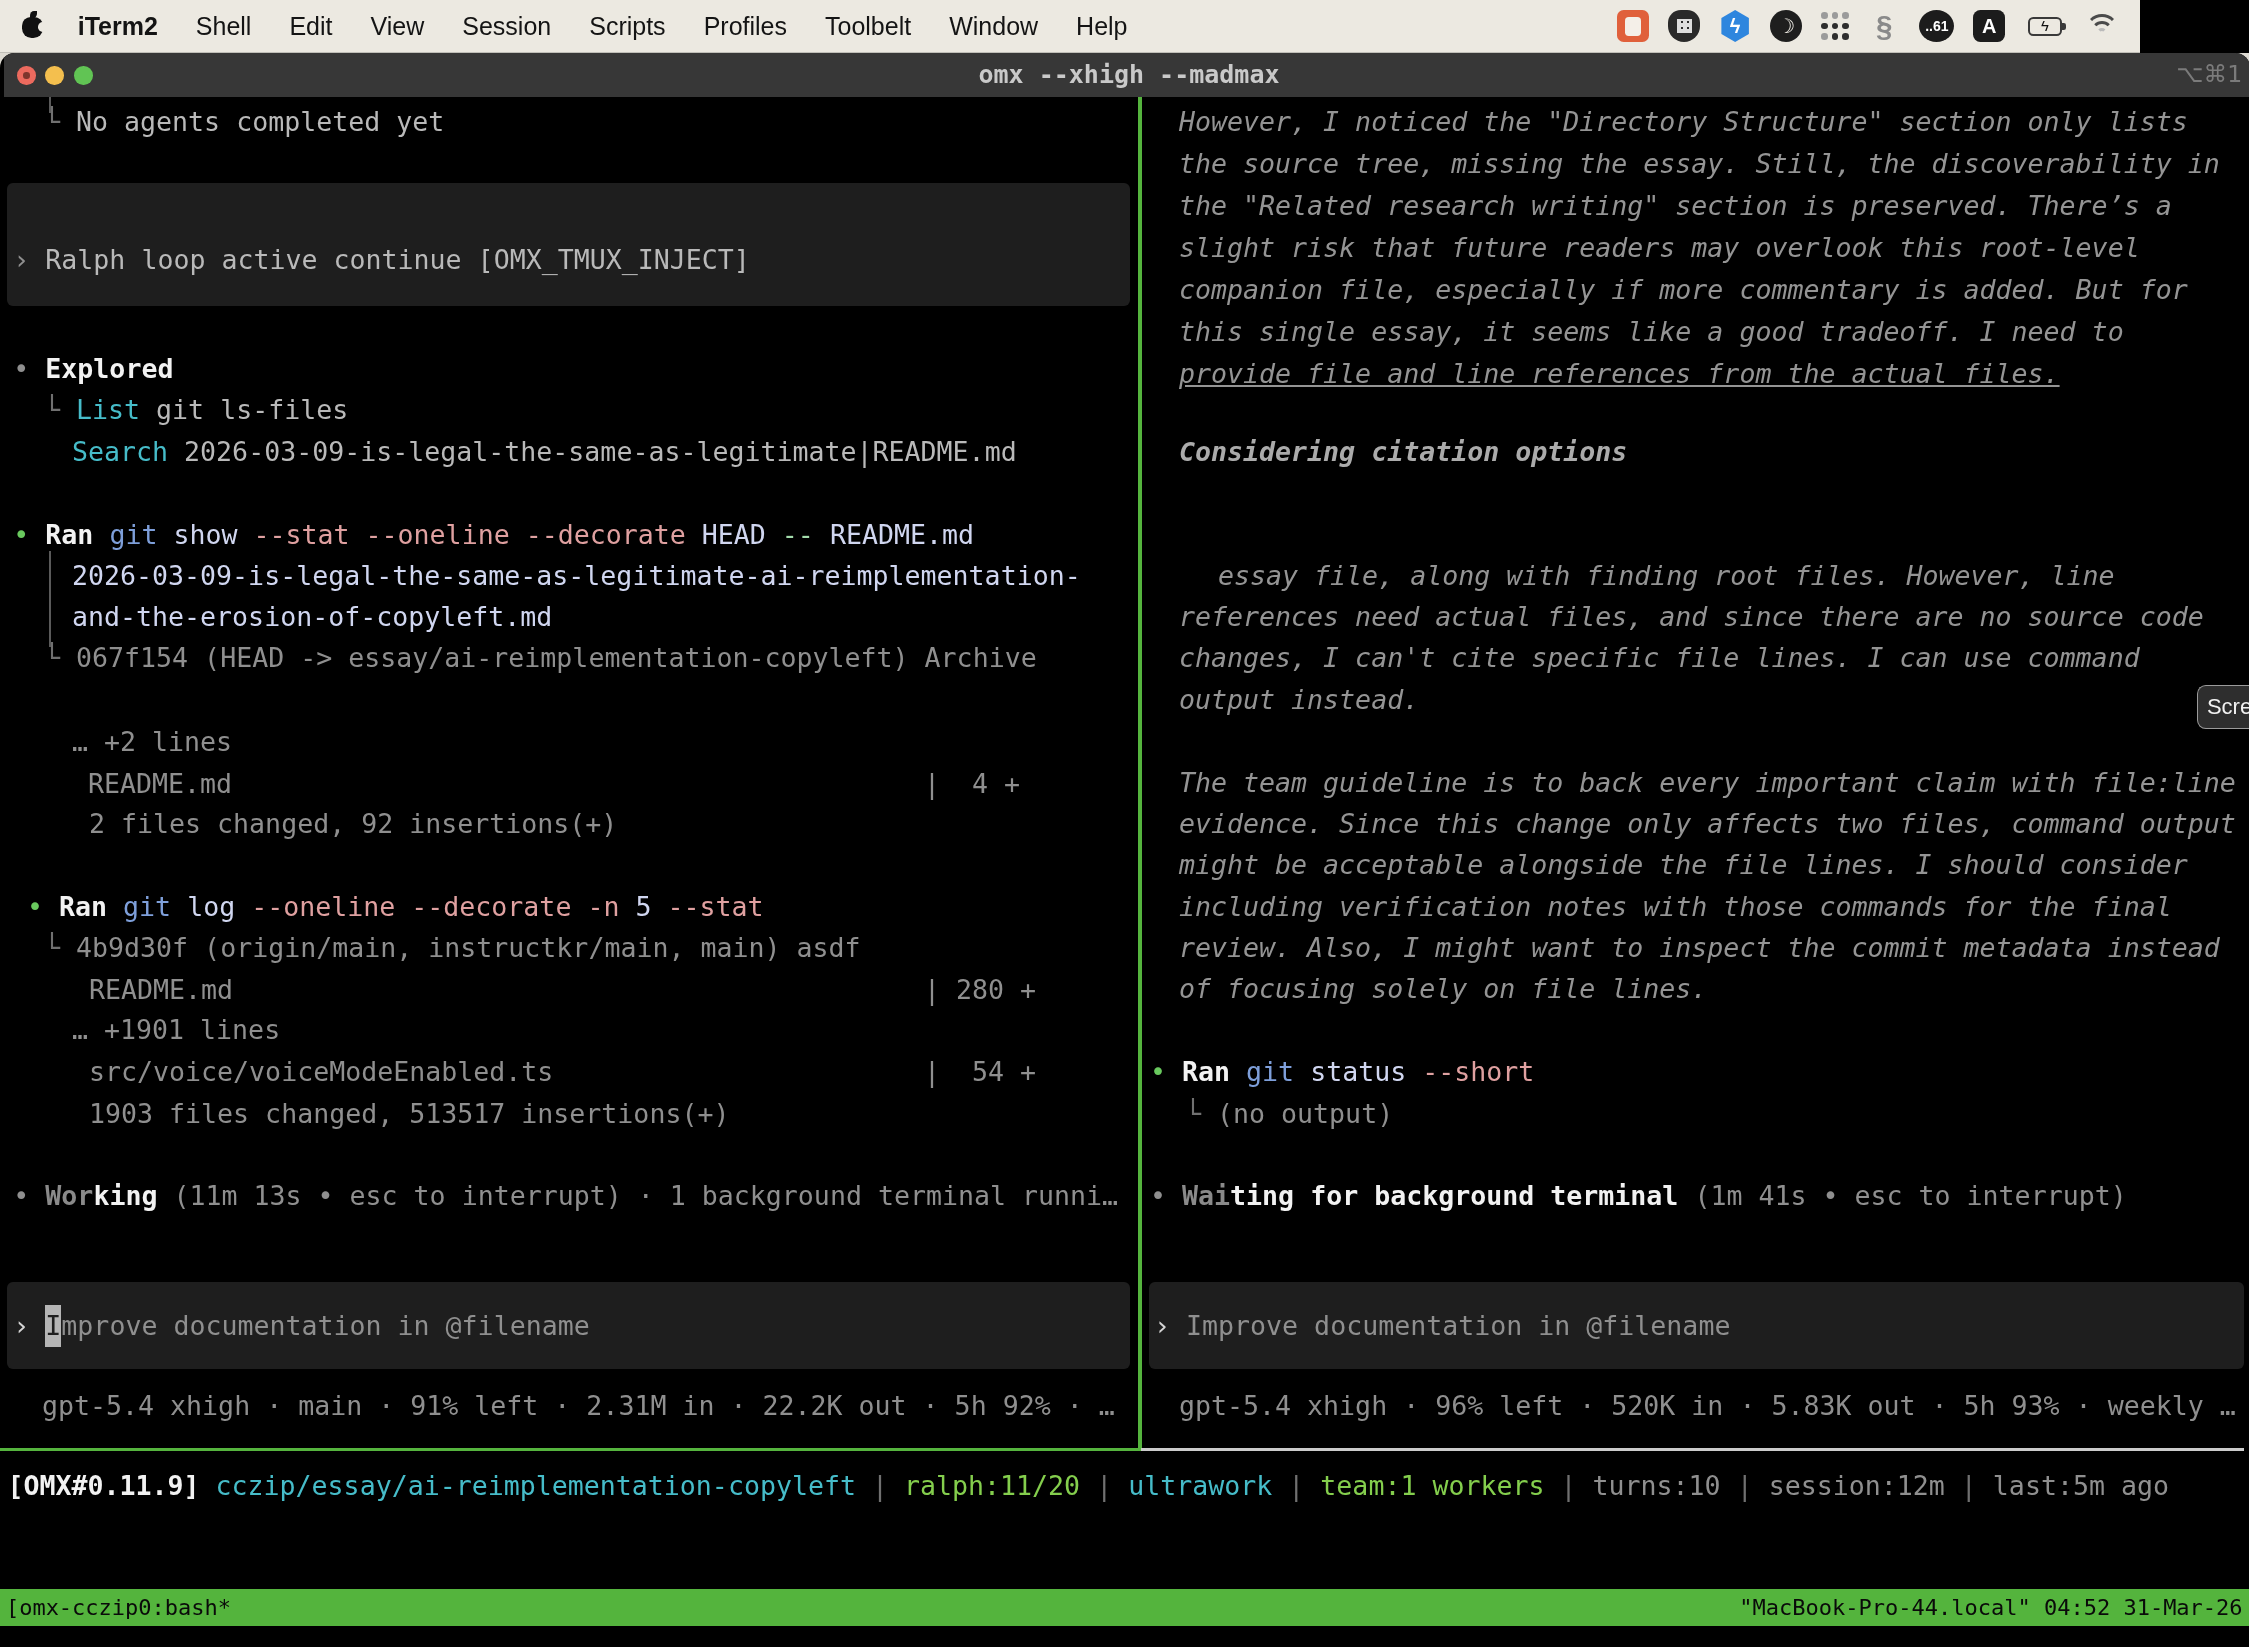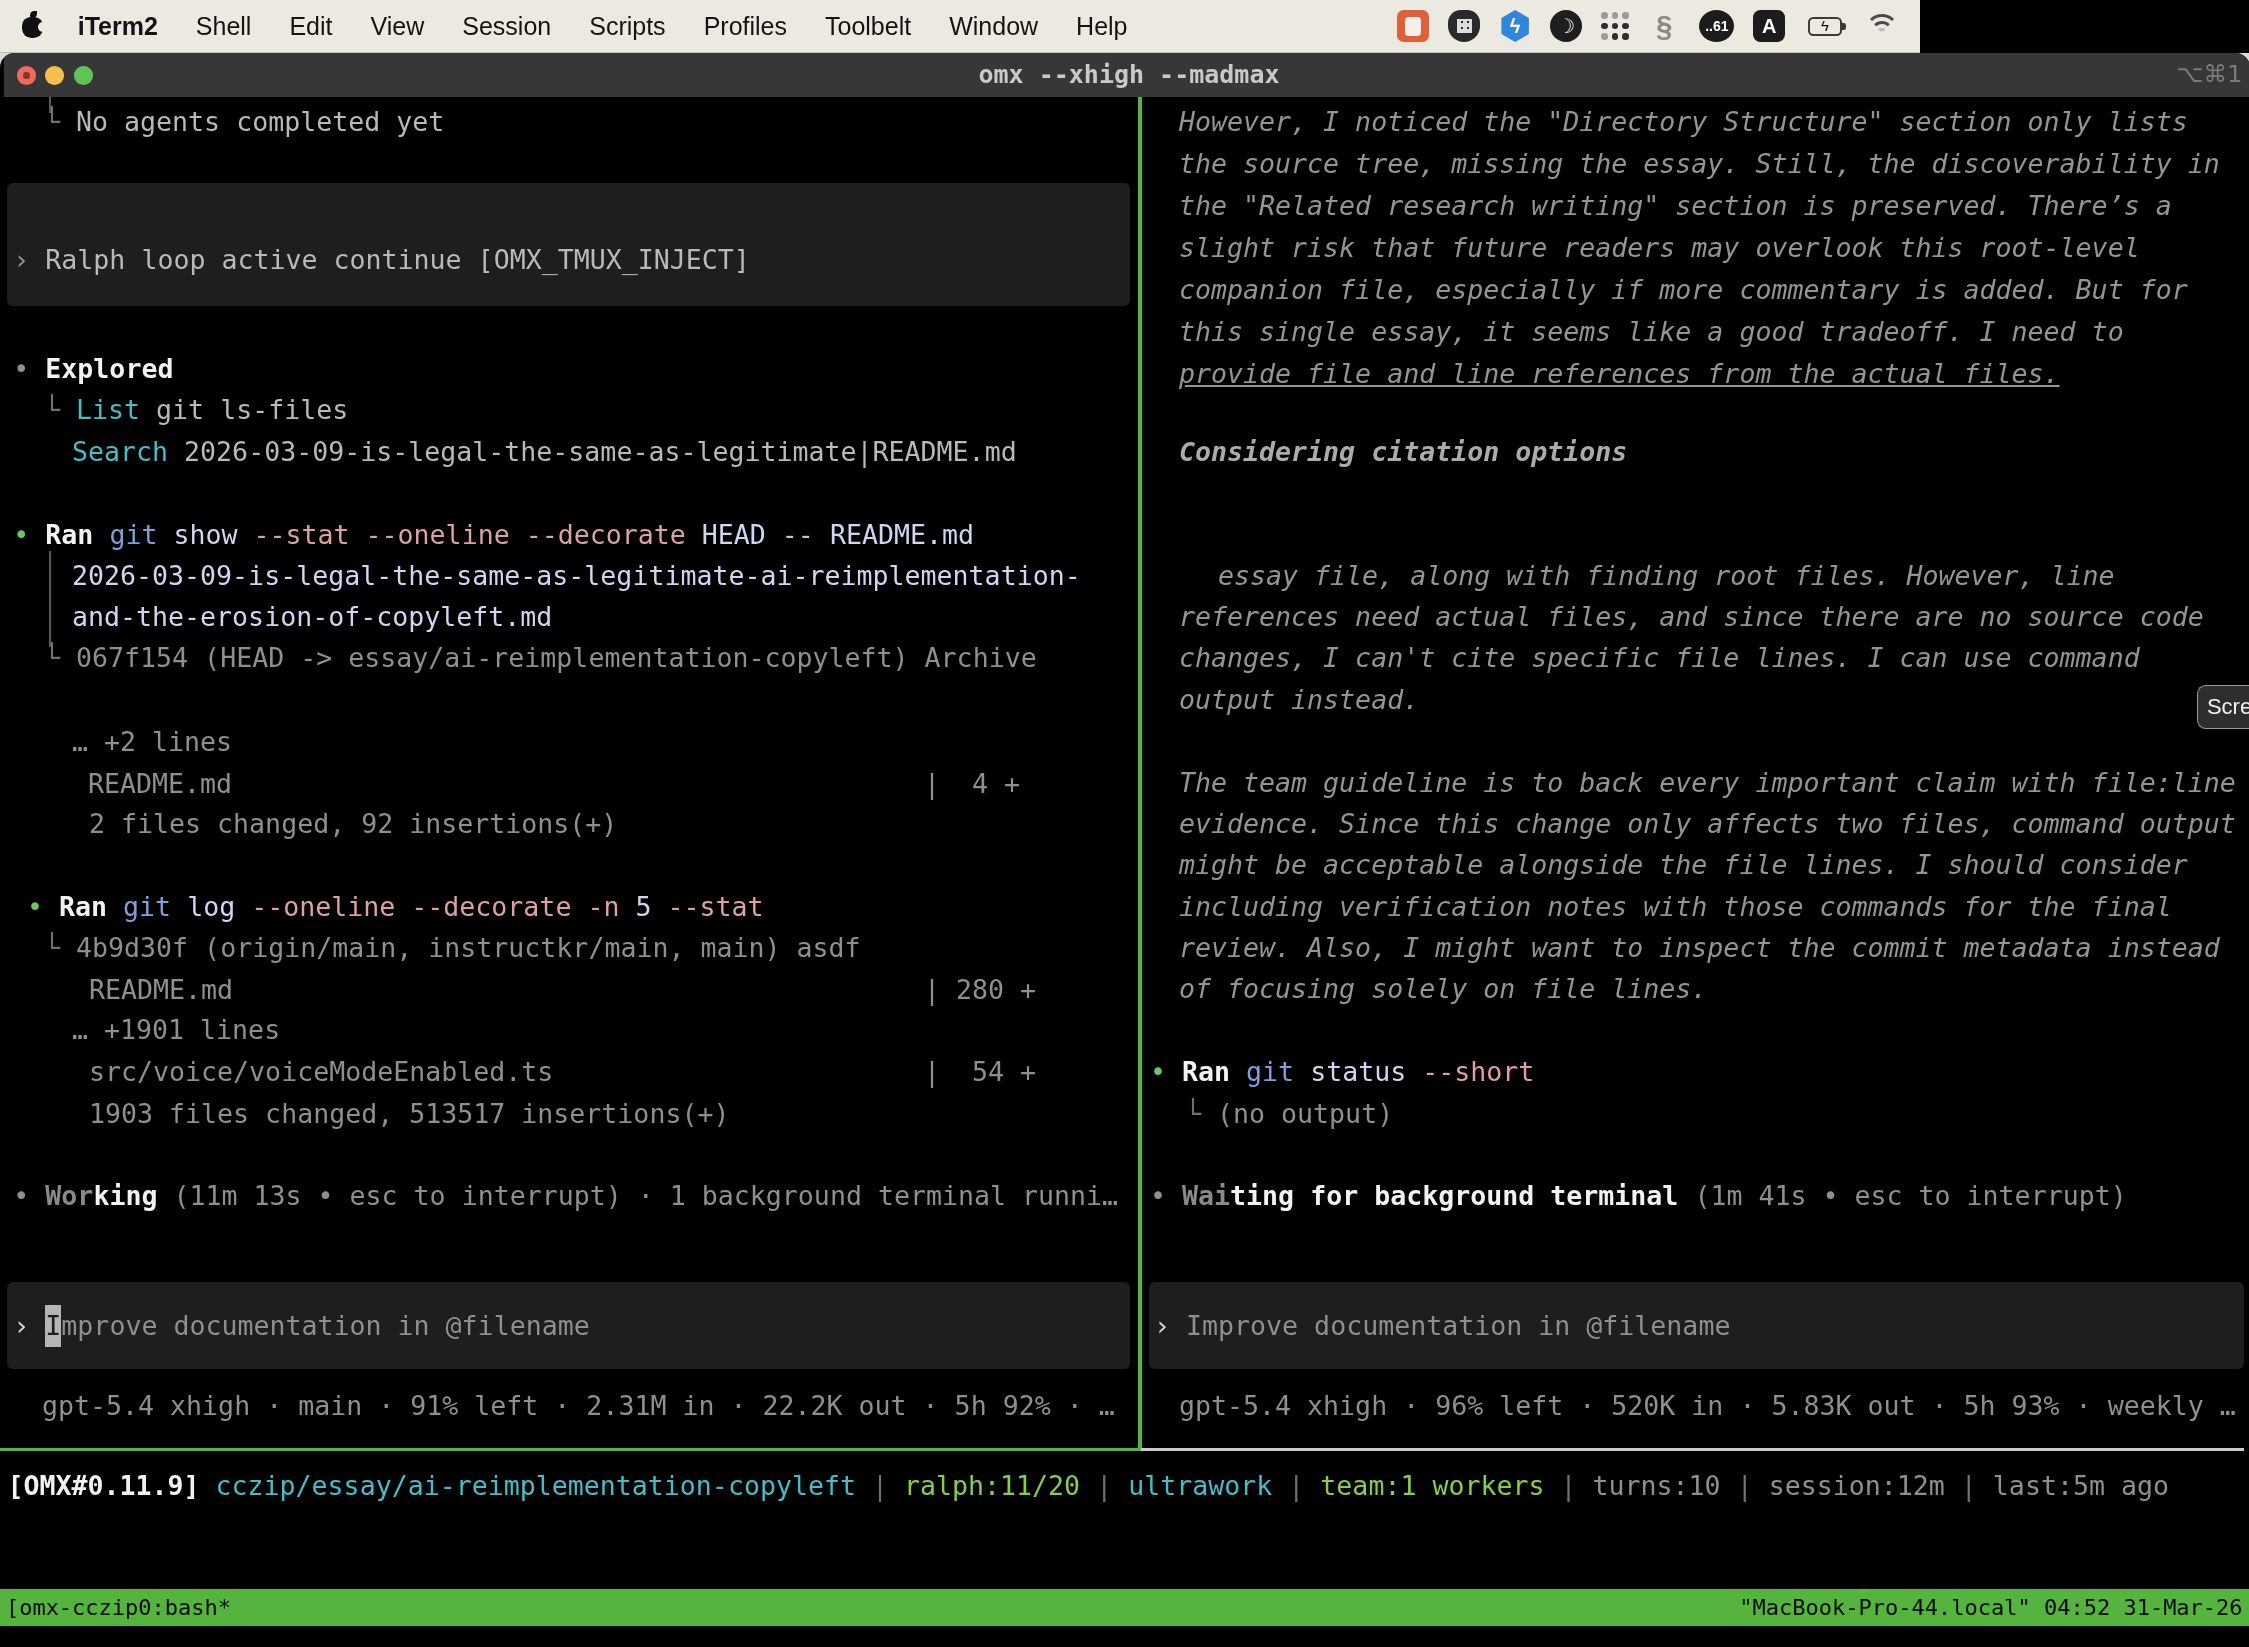--- a/index.html
+++ b/index.html
@@ -1,20 +1,20 @@
 <!DOCTYPE html>
 <html style="font-size:11.8px"><head>
 <meta charset="utf-8">
 <style>
   * { margin:0; padding:0; box-sizing:border-box; }
   html,body { width:2250px; height:1648px; background:#000; overflow:hidden; }
   body { font-family:"DejaVu Sans Mono", monospace; }
 
   
-  .menubar { position:absolute; top:0; left:0; width:1920px; height:53px;
+  .menubar { position:absolute; top:0; left:0; width:2140px; height:53px;
     background:#ECE9E1; display:flex; align-items:center; padding:0 20.7px;
     font-family:"Liberation Sans", sans-serif; font-size:25px; color:#141414;
     border-bottom:1.5px solid rgba(0,0,0,.18); z-index:40; }
   .mi { margin-right:38px; white-space:nowrap; }
   .mi.app { font-weight:bold; }
   .apple-wrap { margin-right:32px; width:25px; height:29.5px; position:relative; }
   .apple-body { position:absolute; left:1.5px; top:5.9px; width:20.7px; height:20.7px;
     background:#111; border-radius:42% 42% 46% 46%; }
   .apple-body:before { content:""; position:absolute; left:8px; top:-6.6px; width:6.6px; height:7.4px;
     background:#111; border-radius:60% 0 60% 0; }

